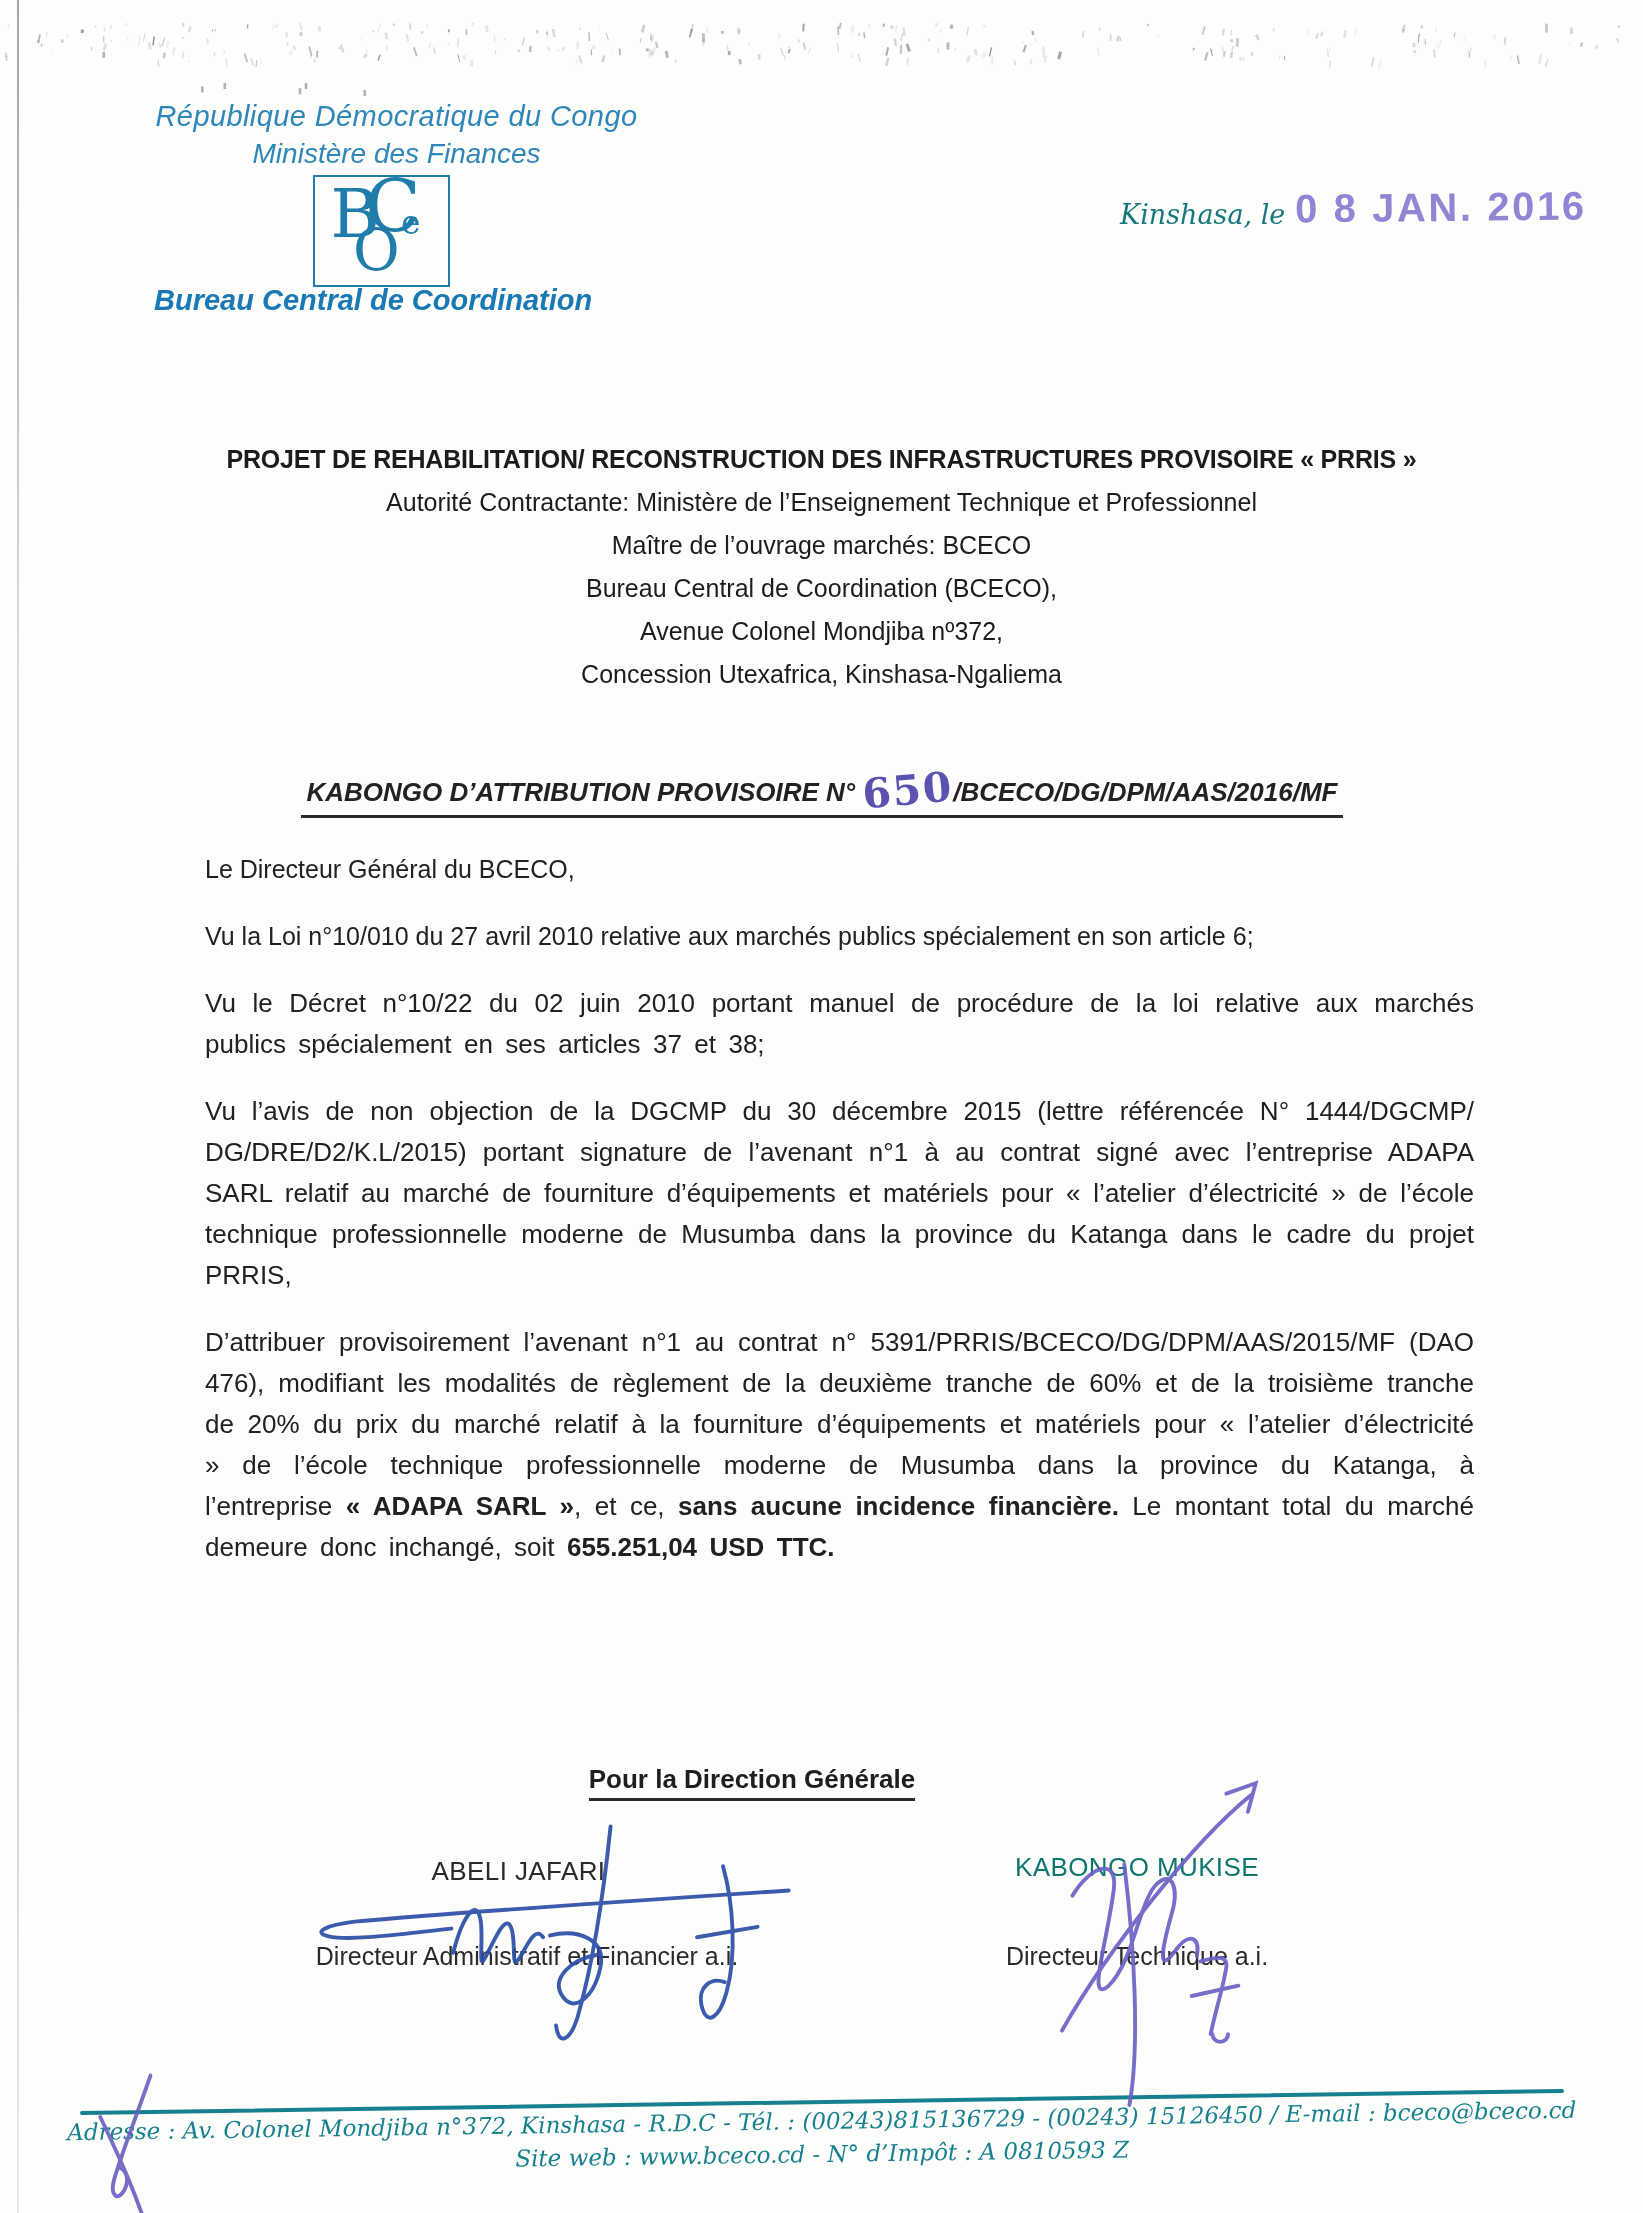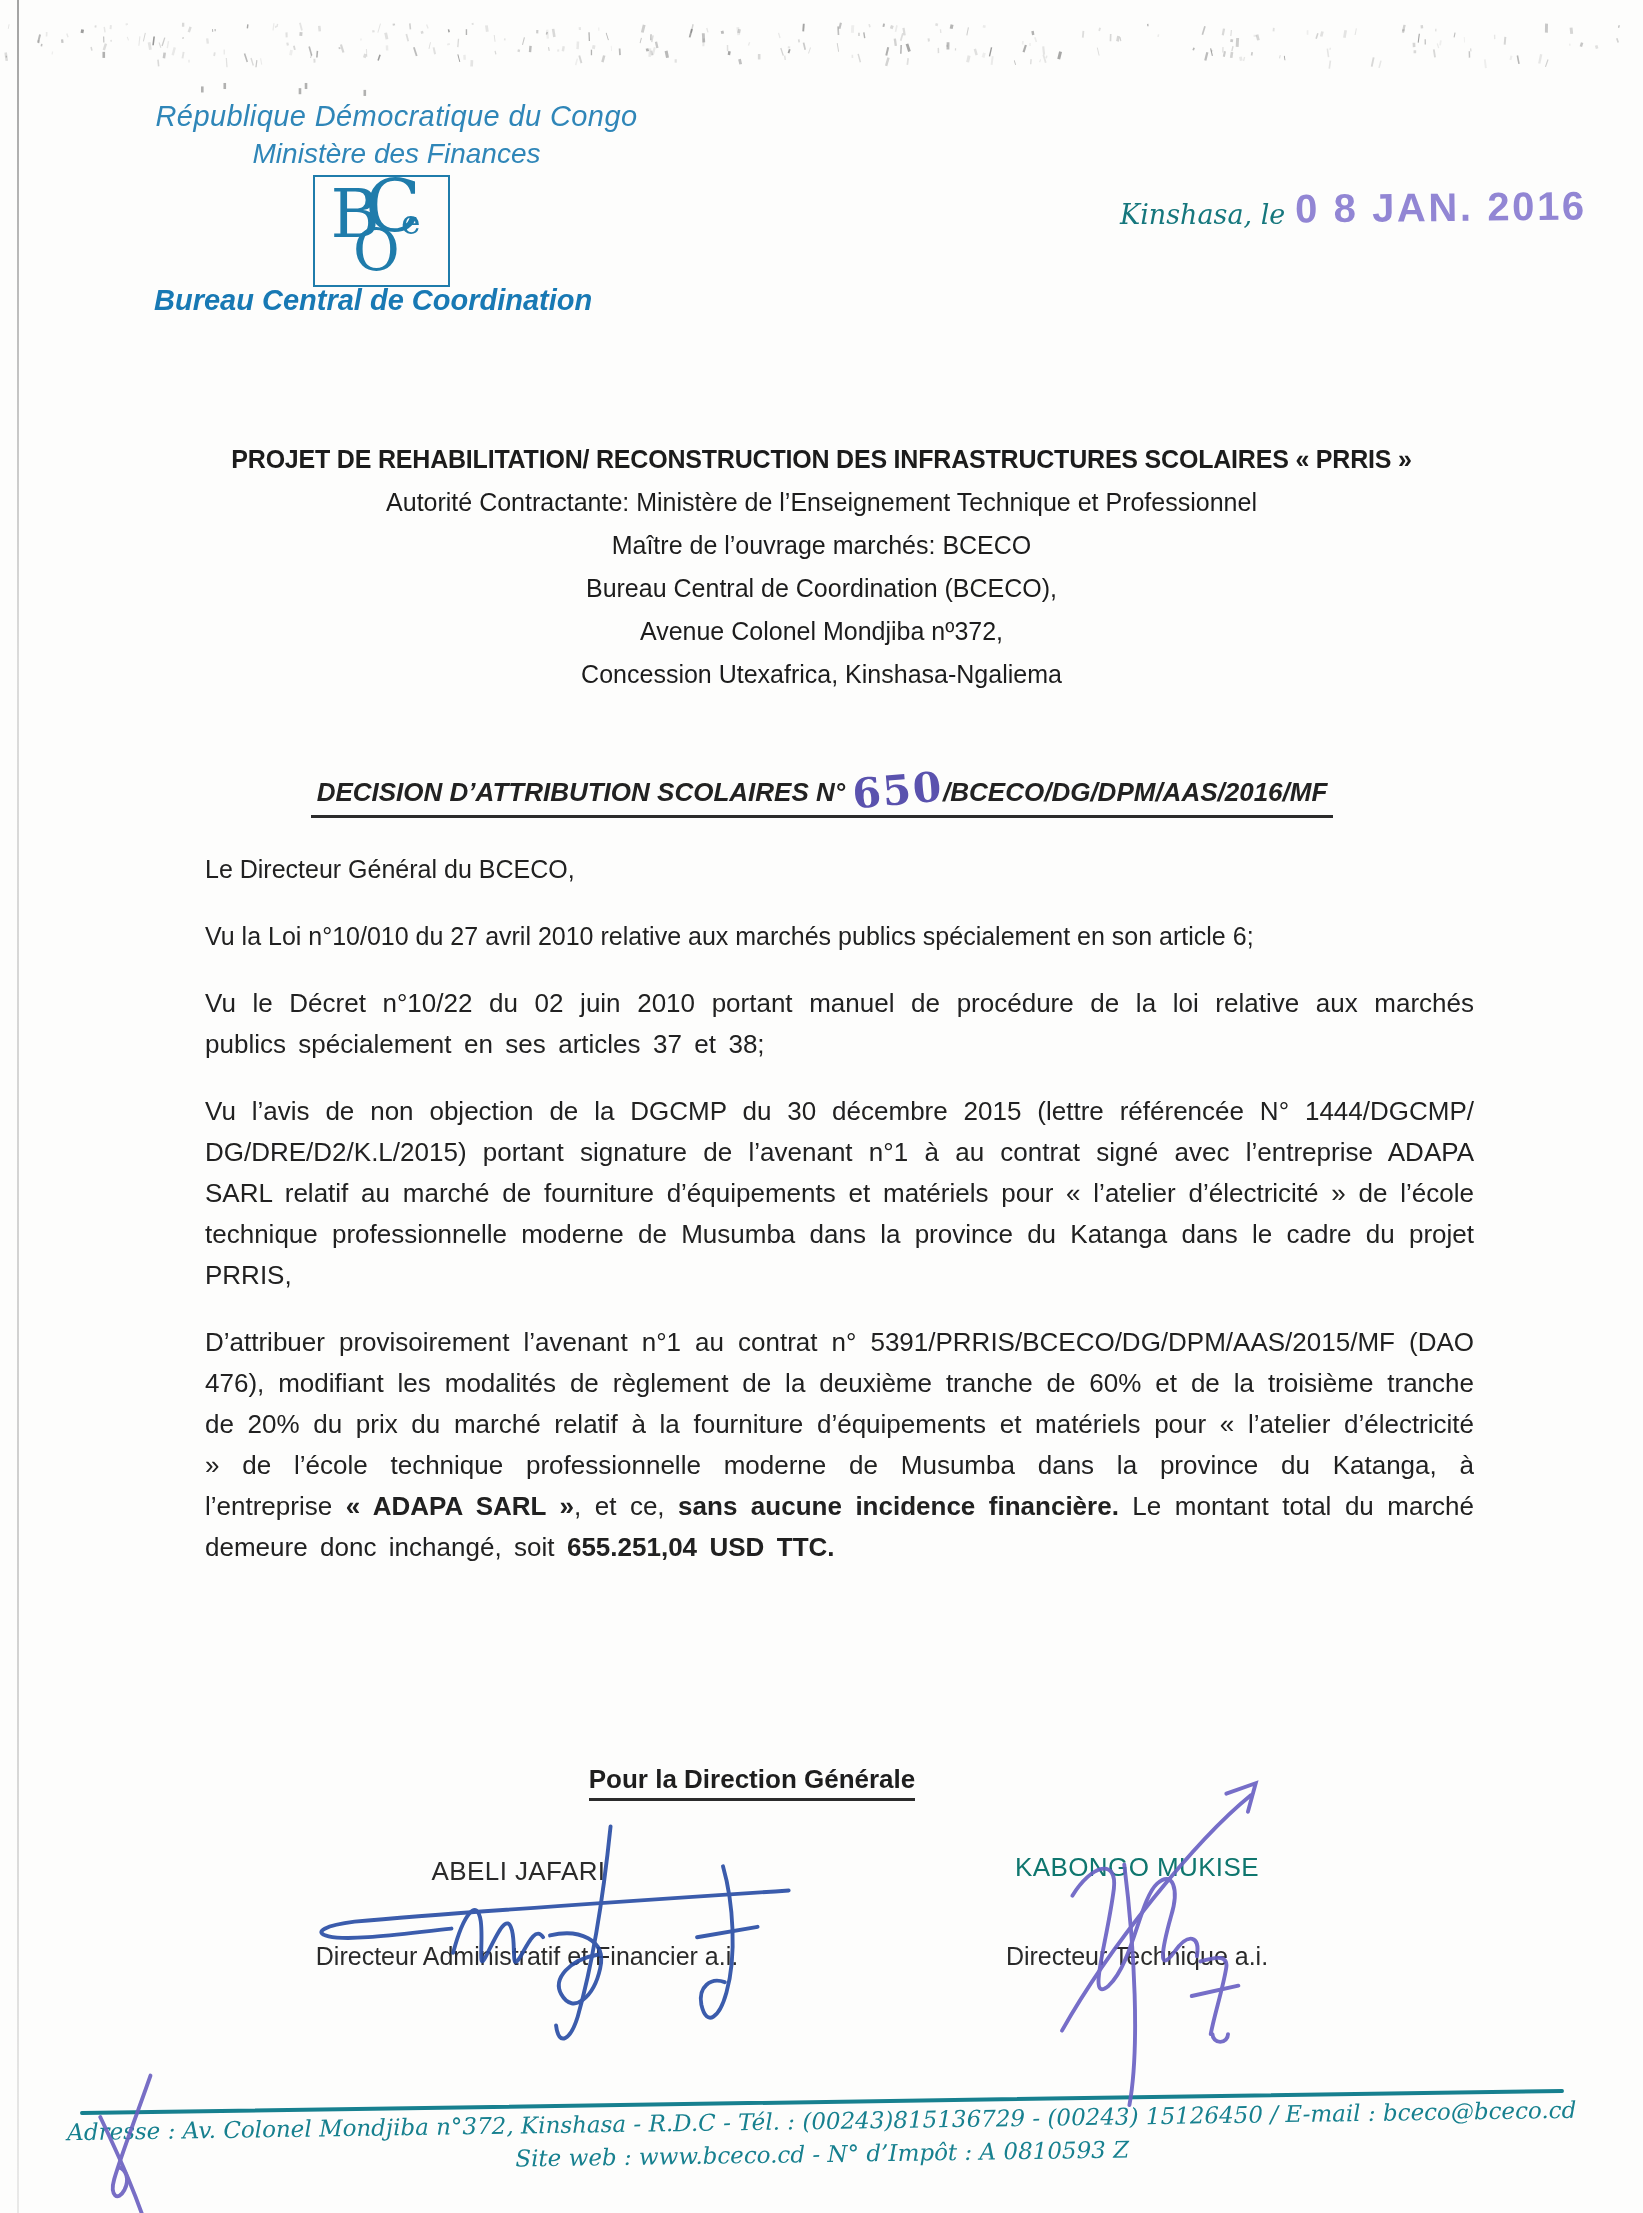--- a/index.html
+++ b/index.html
@@ -395,31 +395,31 @@
     <span class="logo-c1">C</span>
     <span class="logo-e">e</span>
     <span class="logo-o">O</span>
   </div>
   <div class="hdr-bureau">Bureau Central de Coordination</div>
 
   <div class="dateline-place">Kinshasa, le</div>
   <div class="dateline-stamp">0 8 JAN. 2016</div>
 
   <div class="title-block">
-    <div class="tb1">PROJET DE REHABILITATION/ RECONSTRUCTION DES INFRASTRUCTURES SCOLAIRES « PRRIS »</div>
+    <div class="tb1">PROJET DE REHABILITATION/ RECONSTRUCTION DES INFRASTRUCTURES PROVISOIRE « PRRIS »</div>
     <div>Autorité Contractante: Ministère de l’Enseignement Technique et Professionnel</div>
     <div>Maître de l’ouvrage marchés: BCECO</div>
     <div>Bureau Central de Coordination (BCECO),</div>
     <div>Avenue Colonel Mondjiba nº372,</div>
     <div>Concession Utexafrica, Kinshasa-Ngaliema</div>
   </div>
 
   <div class="decision-heading">
     <span class="dh-wrap">
-      <span>DECISION D’ATTRIBUTION SCOLAIRES  N° </span><span class="dh-number">650</span><span>/BCECO/DG/DPM/AAS/2016/MF</span>
+      <span>KABONGO D’ATTRIBUTION PROVISOIRE  N° </span><span class="dh-number">650</span><span>/BCECO/DG/DPM/AAS/2016/MF</span>
     </span>
   </div>
 
   <div class="body-text">
     <p>Le Directeur Général du BCECO,</p>
     <p>Vu la Loi n°10/010 du 27 avril 2010 relative aux marchés publics spécialement en son article 6;</p>
     <p class="wide">Vu le Décret n°10/22 du 02 juin 2010 portant manuel de procédure de la loi relative aux marchés publics spécialement en ses articles 37 et 38;</p>
     <p class="wide">Vu l’avis de non objection de la DGCMP du 30 décembre 2015 (lettre référencée N° 1444/DGCMP/ DG/DRE/D2/K.L/2015) portant signature de l’avenant n°1 à au contrat signé avec l’entreprise ADAPA SARL relatif au marché de fourniture d’équipements et matériels pour « l’atelier d’électricité » de l’école technique professionnelle moderne de Musumba dans la province du Katanga dans le cadre du projet PRRIS,</p>
     <p class="wide"><span>D’attribuer provisoirement l’avenant n°1 au contrat n° 5391/PRRIS/BCECO/DG/DPM/AAS/2015/MF (DAO 476), modifiant les modalités de règlement de la deuxième tranche de 60% et de la troisième tranche de 20% du prix du marché relatif à la fourniture d’équipements et matériels pour « l’atelier d’électricité » de l’école technique professionnelle moderne de Musumba dans la province du Katanga, à l’entreprise </span><span class="b">« ADAPA SARL »</span><span>, et ce, </span><span class="b">sans aucune incidence financière.</span><span> Le montant total du marché demeure donc inchangé, soit </span><span class="b">655.251,04 USD TTC.</span></p>
   </div>

